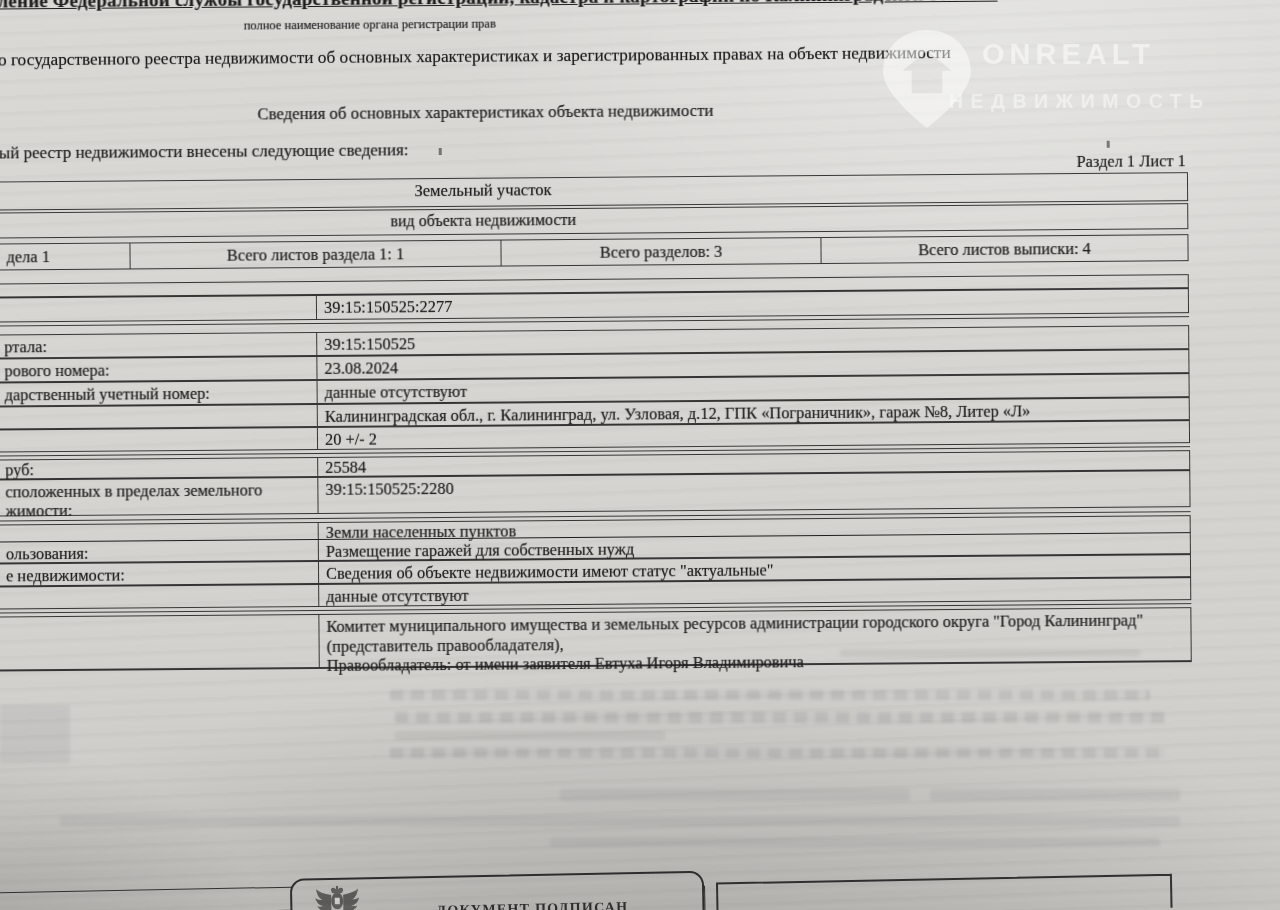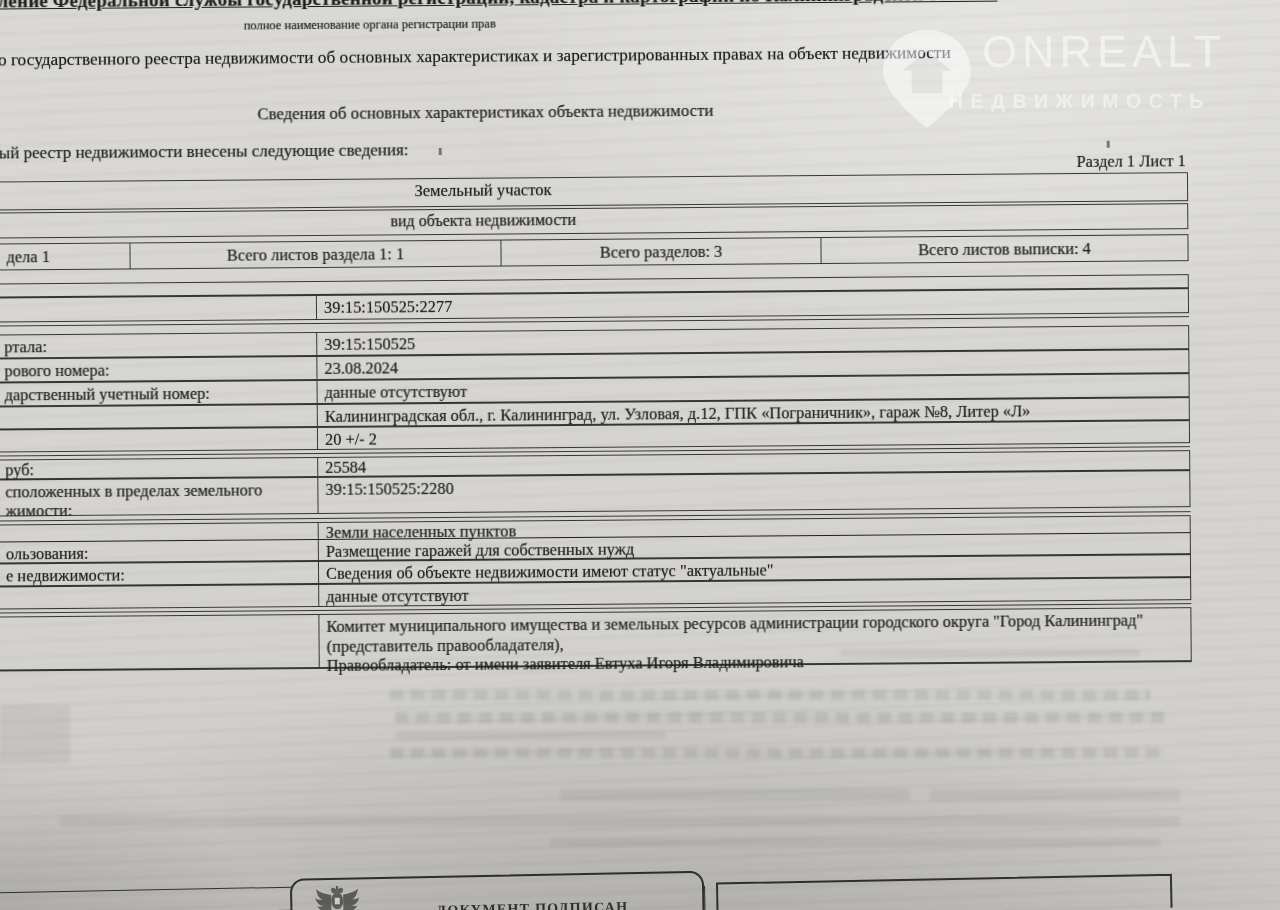--- a/index.html
+++ b/index.html
@@ -44,22 +44,22 @@
     font-size:16.4px; line-height:19px; }
   .tv { position:absolute; left:327px; right:0; top:0; bottom:0; border-left:1.7px solid var(--bc);
     padding:2px 5px 0 7px; white-space:pre-line; font-size:16.4px; line-height:19.5px; }
   .dline { position:absolute; left:-14px; width:1201px; height:0; border-top:1.7px solid var(--bc); }
 
   .bleed { position:absolute; filter:blur(1.6px); border-radius:2px;
     background:repeating-linear-gradient(90deg, rgba(70,72,82,0.13) 0 13px, rgba(70,72,82,0.03) 13px 21px); }
   .bleed.soft { background:rgba(80,82,90,0.08); }
 
   .wm { position:absolute; z-index:5; pointer-events:none; }
-  .wm-brand { position:absolute; left:982px; top:26px; font-family:"Liberation Sans","DejaVu Sans",sans-serif;
-    font-weight:normal; font-size:45px; letter-spacing:5px; color:rgba(255,255,255,0.52); }
+  .wm-brand { position:absolute; left:982px; top:38px; font-family:"Liberation Sans","DejaVu Sans",sans-serif;
+    font-weight:bold; font-size:29px; letter-spacing:5px; color:rgba(255,255,255,0.52); }
   .wm-tagline { position:absolute; left:949px; top:90px; font-family:"Liberation Sans","DejaVu Sans",sans-serif;
     font-weight:bold; font-size:19.5px; letter-spacing:7.5px; color:rgba(255,255,255,0.46); }
   .wm-pin { position:absolute; left:880px; top:30px; }
 
   .stamp-area { position:absolute; left:0; top:855px; width:1280px; height:60px; transform:rotate(-1.1deg); }
   .sline { position:absolute; height:0; border-top:1.8px solid rgba(25,25,25,0.85); }
   .roundbox { position:absolute; left:290px; top:17px; width:410px; height:52px;
     border:2.4px solid rgba(30,30,30,0.9); border-radius:14px; }
   .stamp-title { position:absolute; left:80px; right:10px; top:25px; text-align:center;
     font-size:14px; font-weight:bold; letter-spacing:1.3px; color:#2e2e2e; }

